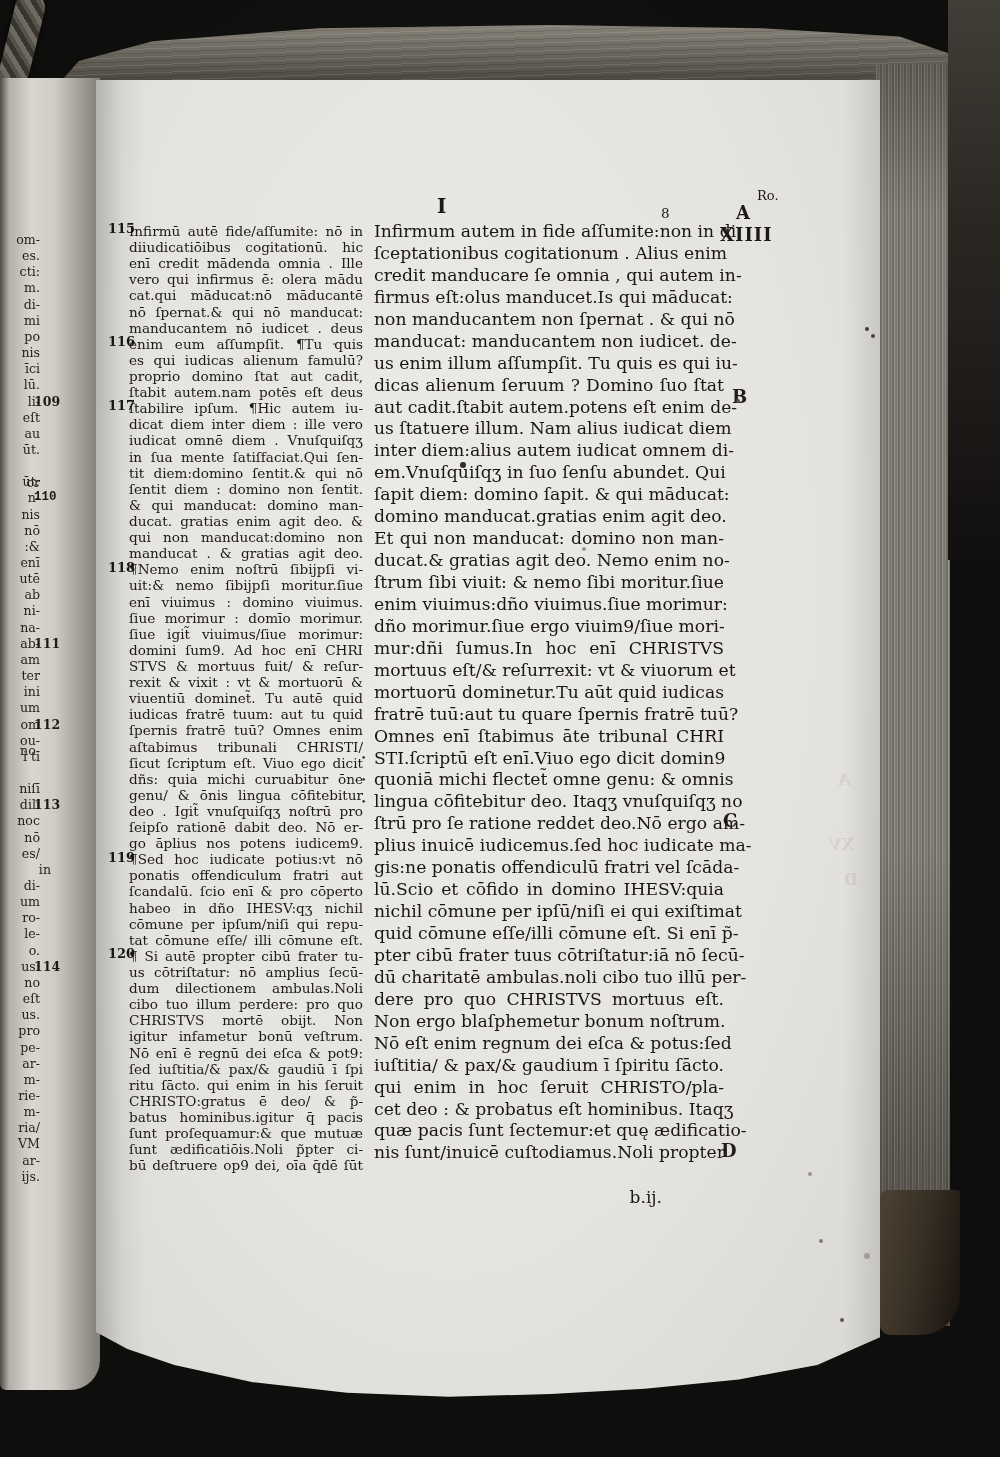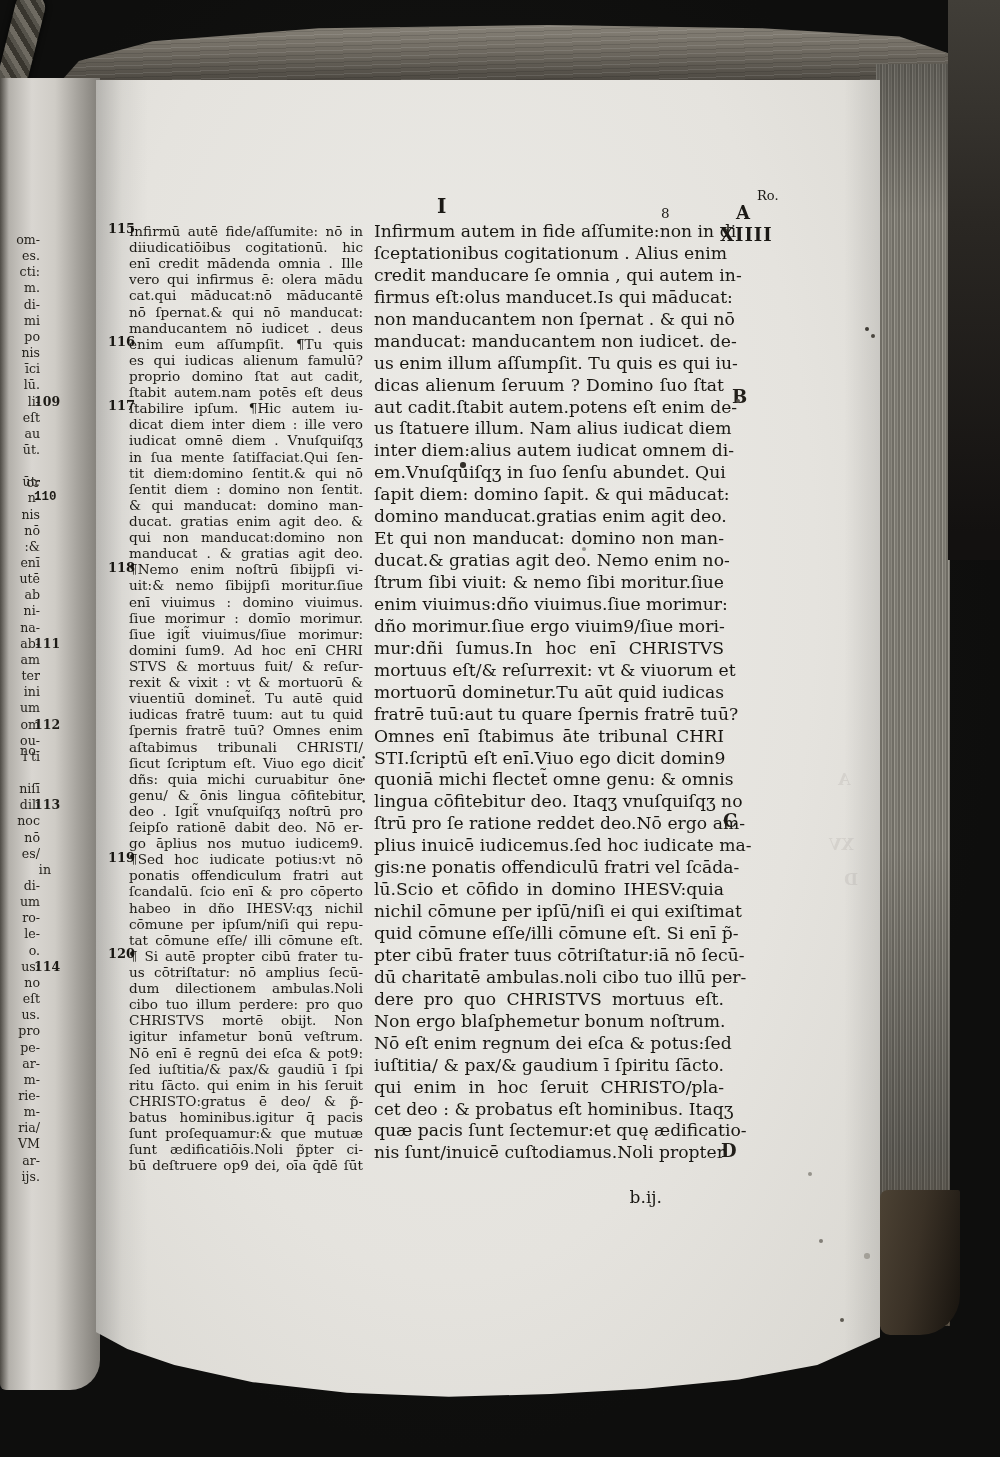--- a/index.html
+++ b/index.html
@@ -235,21 +235,21 @@
         <div>rexit &amp; vixit : vt &amp; mortuorū &amp;</div>
         <div>viuentiū dominet̃. Tu autē quid</div>
         <div>iudicas fratrē tuum: aut tu quid</div>
         <div>ſpernis fratrē tuū? Omnes enim</div>
         <div>aſtabimus tribunali CHRISTI/</div>
         <div>ſicut ſcriptum eſt. Viuo ego dicit</div>
         <div>dñs: quia michi curuabitur ōne</div>
         <div>genu/ &amp; ōnis lingua cōfitebitur</div>
         <div>deo . Igit̃ vnuſquiſqʒ noſtrū pro</div>
         <div>ſeipſo rationē dabit deo. Nō er-</div>
-        <div>go āplius nos mutuo iudicem9.</div>
+        <div>go āplius nos potens iudicem9.</div>
         <div>¶Sed hoc iudicate potius:vt nō</div>
         <div>ponatis offendiculum fratri aut</div>
         <div>ſcandalū. ſcio enī &amp; pro cōperto</div>
         <div>habeo in dño IHESV:qʒ nichil</div>
         <div>cōmune per ipſum/niſi qui repu-</div>
         <div>tat cōmune eſſe/ illi cōmune eſt.</div>
         <div>¶ Si autē propter cibū frater tu-</div>
         <div>us cōtriſtatur: nō amplius ſecū-</div>
         <div>dum dilectionem ambulas.Noli</div>
         <div>cibo tuo illum perdere: pro quo</div>

